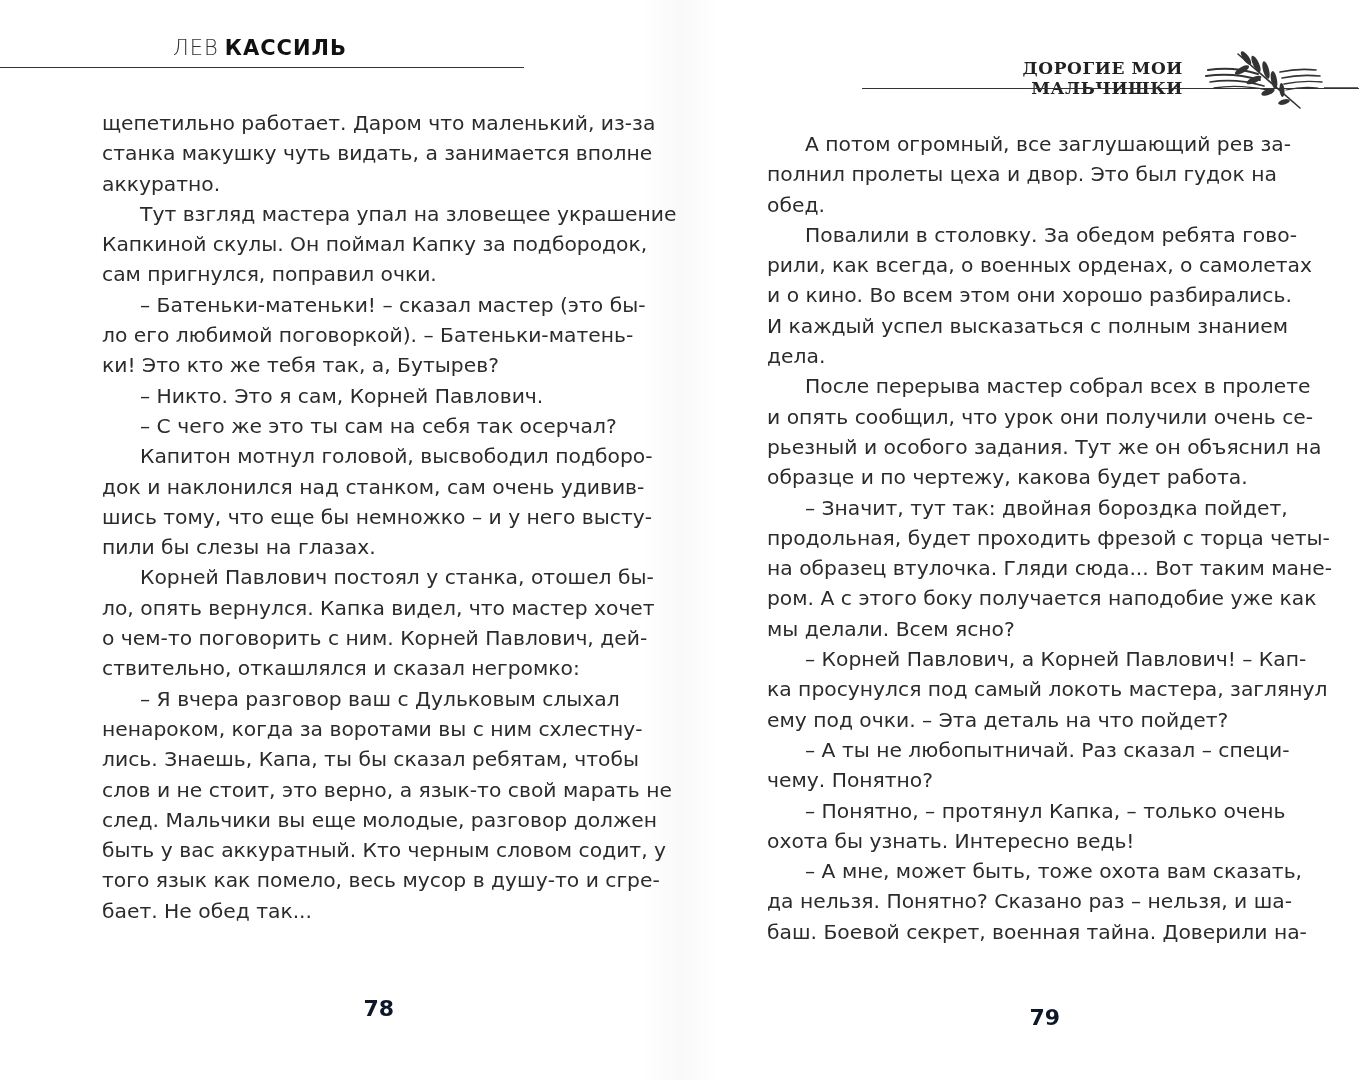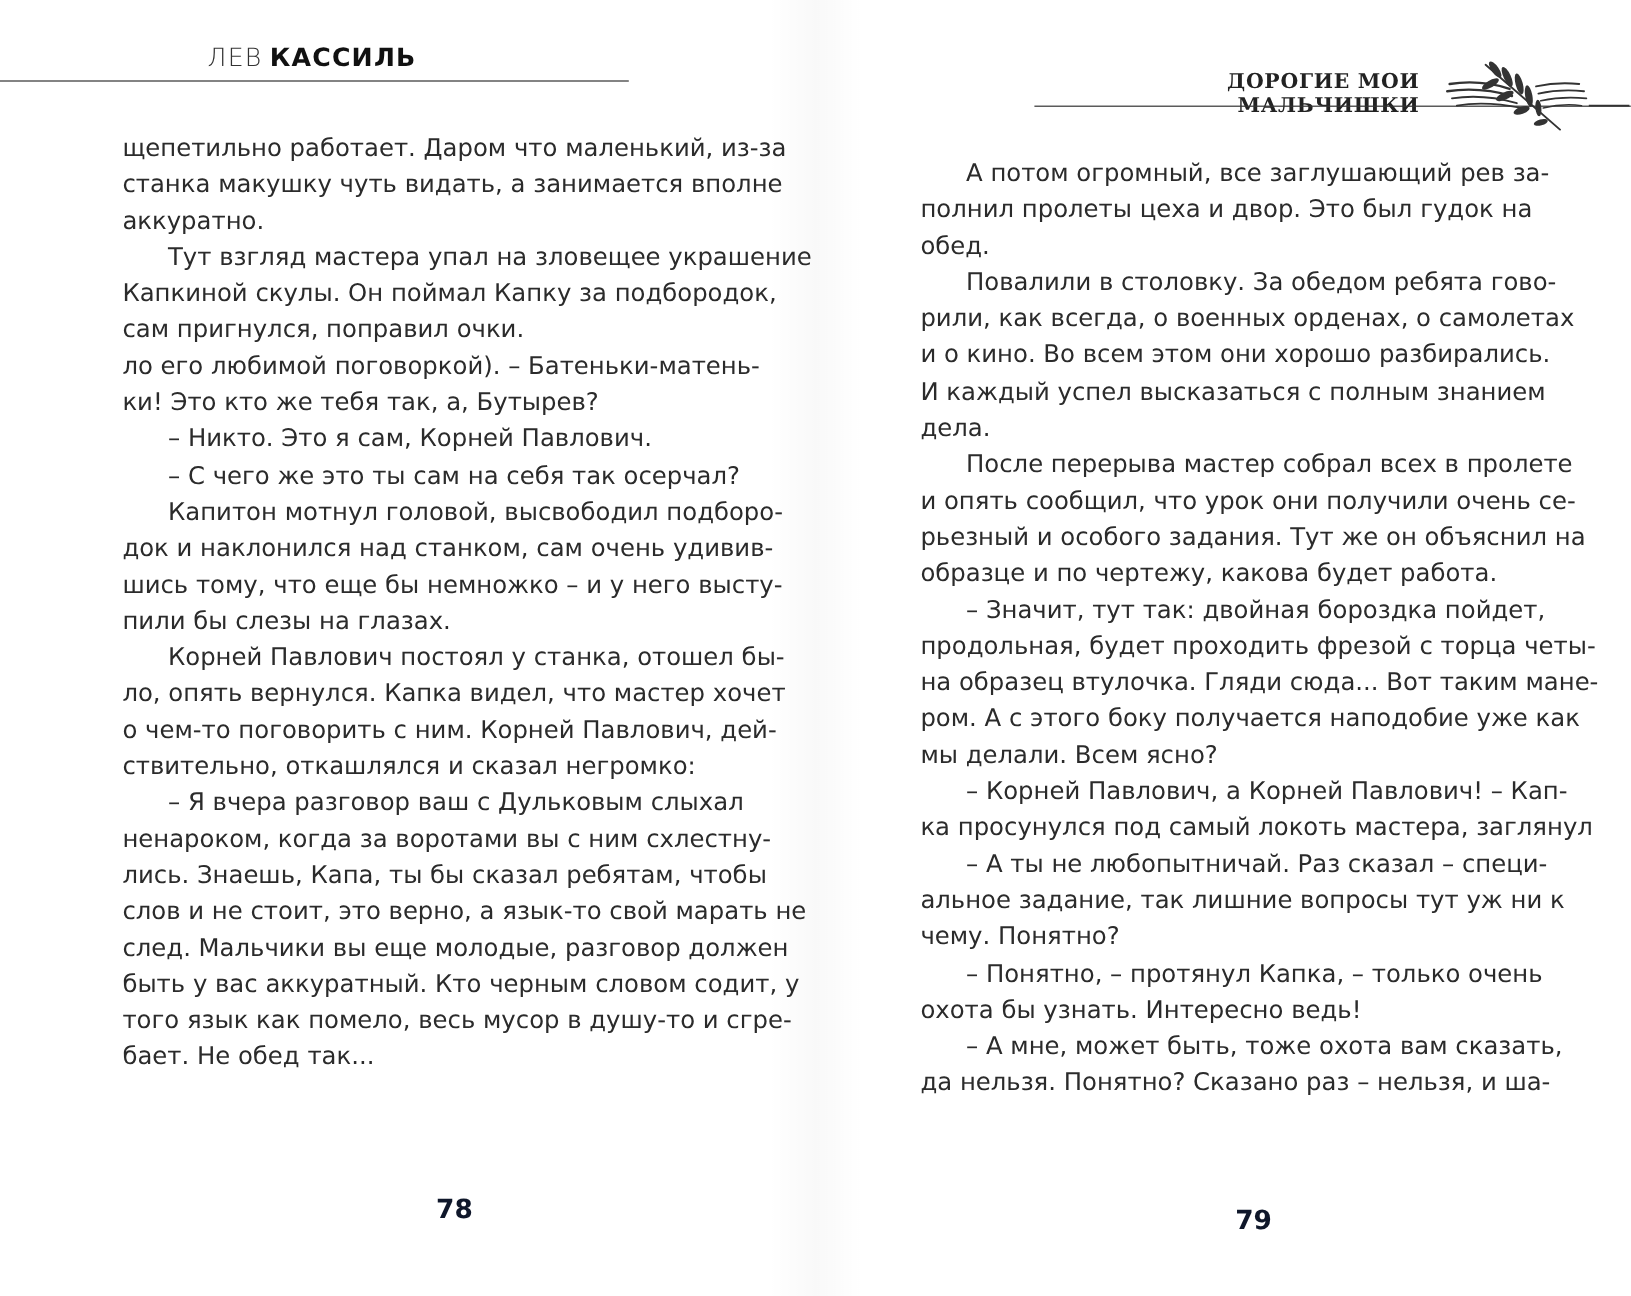--- a/index.html
+++ b/index.html
@@ -57,20 +57,21 @@
   <div class="rule-left"></div>
   <div class="page-num left">78</div>
 </div>
 <div class="text" id="left-text" style="left:102px; top:108px;">
     <span class="line">щепетильно работает. Даром что маленький, из-за</span>
     <span class="line">станка макушку чуть видать, а занимается вполне</span>
     <span class="line last">аккуратно.</span>
     <span class="line indent">Тут взгляд мастера упал на зловещее украшение</span>
     <span class="line">Капкиной скулы. Он поймал Капку за подбородок,</span>
     <span class="line last">сам пригнулся, поправил очки.</span>
+    <span class="line indent">– Батеньки-матеньки! – сказал мастер (это бы-</span>
     <span class="line">ло его любимой поговоркой). – Батеньки-матень-</span>
     <span class="line last">ки! Это кто же тебя так, а, Бутырев?</span>
     <span class="line indent last">– Никто. Это я сам, Корней Павлович.</span>
     <span class="line indent last">– С чего же это ты сам на себя так осерчал?</span>
     <span class="line indent">Капитон мотнул головой, высвободил подборо-</span>
     <span class="line">док и наклонился над станком, сам очень удивив-</span>
     <span class="line">шись тому, что еще бы немножко – и у него высту-</span>
     <span class="line last">пили бы слезы на глазах.</span>
     <span class="line indent">Корней Павлович постоял у станка, отошел бы-</span>
     <span class="line">ло, опять вернулся. Капка видел, что мастер хочет</span>
@@ -129,20 +130,21 @@
     <span class="line">и опять сообщил, что урок они получили очень се-</span>
     <span class="line">рьезный и особого задания. Тут же он объяснил на</span>
     <span class="line last">образце и по чертежу, какова будет работа.</span>
     <span class="line indent">– Значит, тут так: двойная бороздка пойдет,</span>
     <span class="line">продольная, будет проходить фрезой с торца четы-</span>
     <span class="line">на образец втулочка. Гляди сюда... Вот таким мане-</span>
     <span class="line">ром. А с этого боку получается наподобие уже как</span>
     <span class="line last">мы делали. Всем ясно?</span>
     <span class="line indent">– Корней Павлович, а Корней Павлович! – Кап-</span>
     <span class="line">ка просунулся под самый локоть мастера, заглянул</span>
+    <span class="line last">ему под очки. – Эта деталь на что пойдет?</span>
     <span class="line indent">– А ты не любопытничай. Раз сказал – специ-</span>
-    <span class="line">альное задание, так лишние вопросы тут уж ни к</span>
     <span class="line last">чему. Понятно?</span>
     <span class="line indent">– Понятно, – протянул Капка, – только очень</span>
     <span class="line last">охота бы узнать. Интересно ведь!</span>
     <span class="line indent">– А мне, может быть, тоже охота вам сказать,</span>
     <span class="line">да нельзя. Понятно? Сказано раз – нельзя, и ша-</span>
+    <span class="line">баш. Боевой секрет, военная тайна. Доверили на-</span>
   </div>
 
 </body></html>

